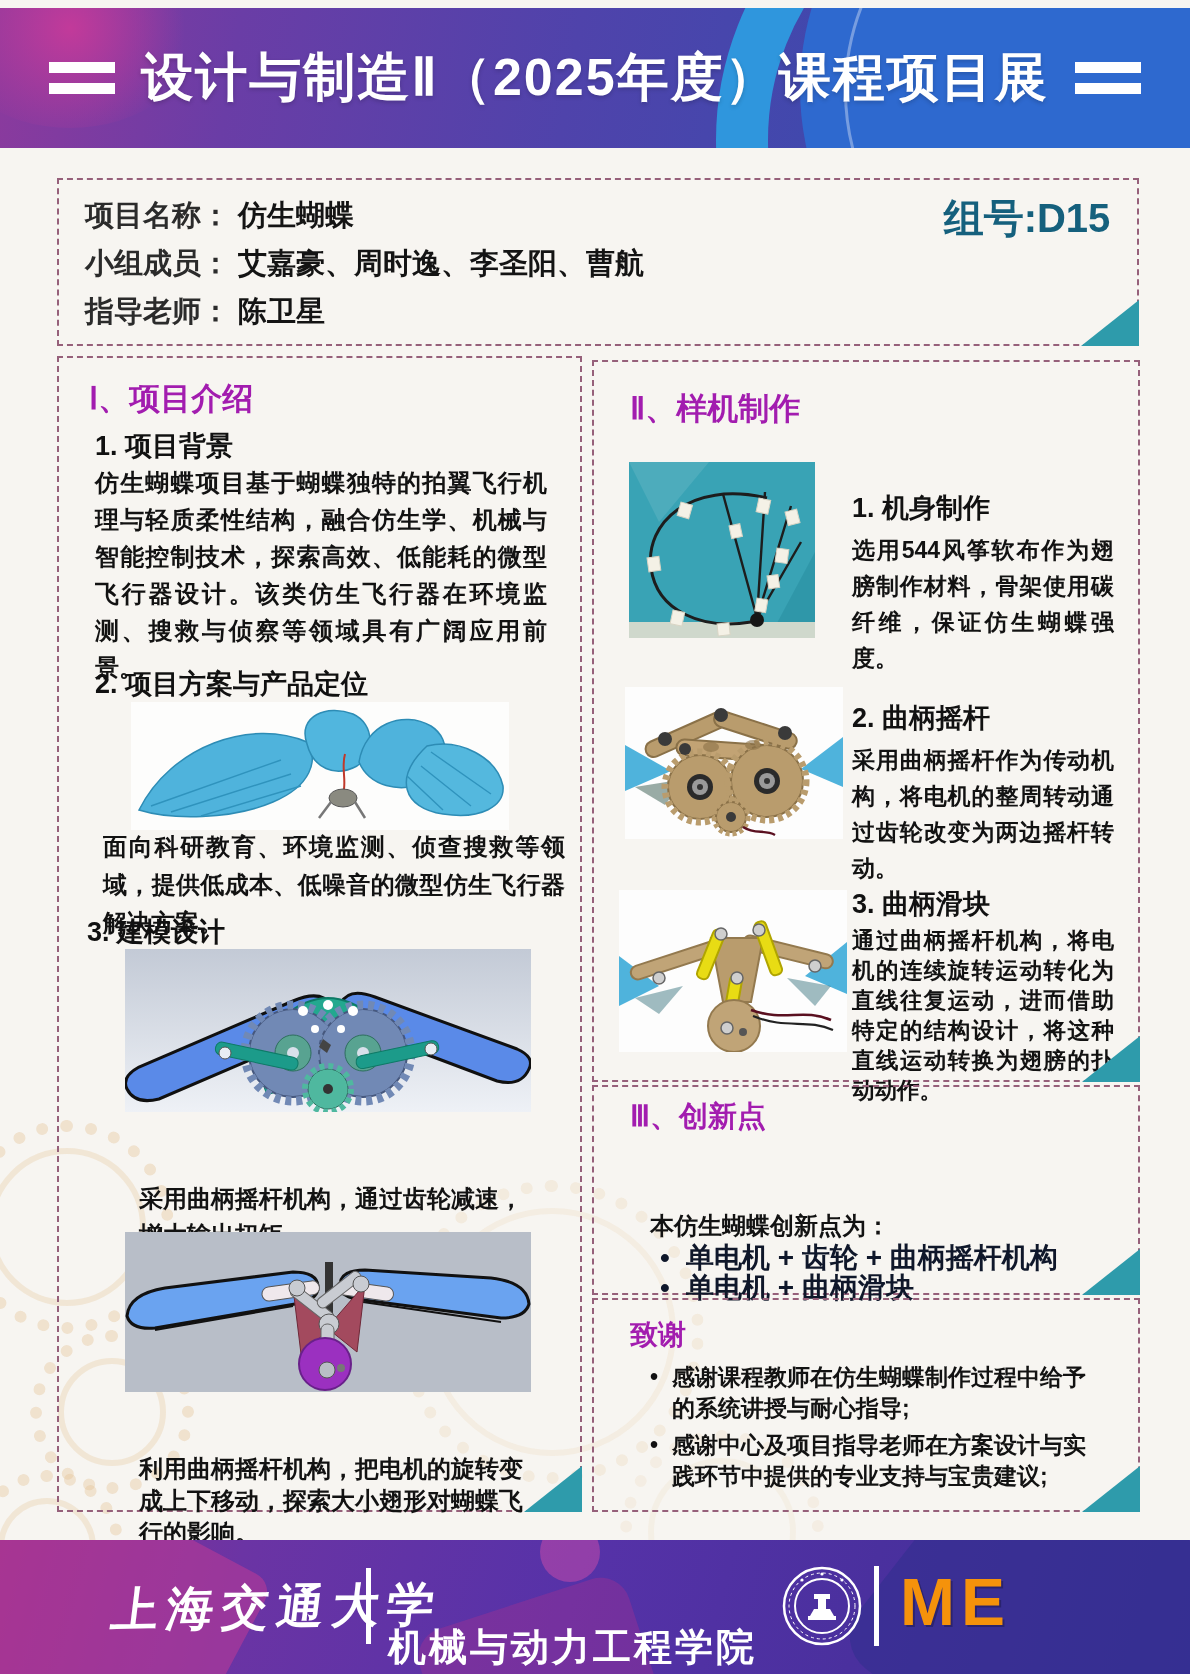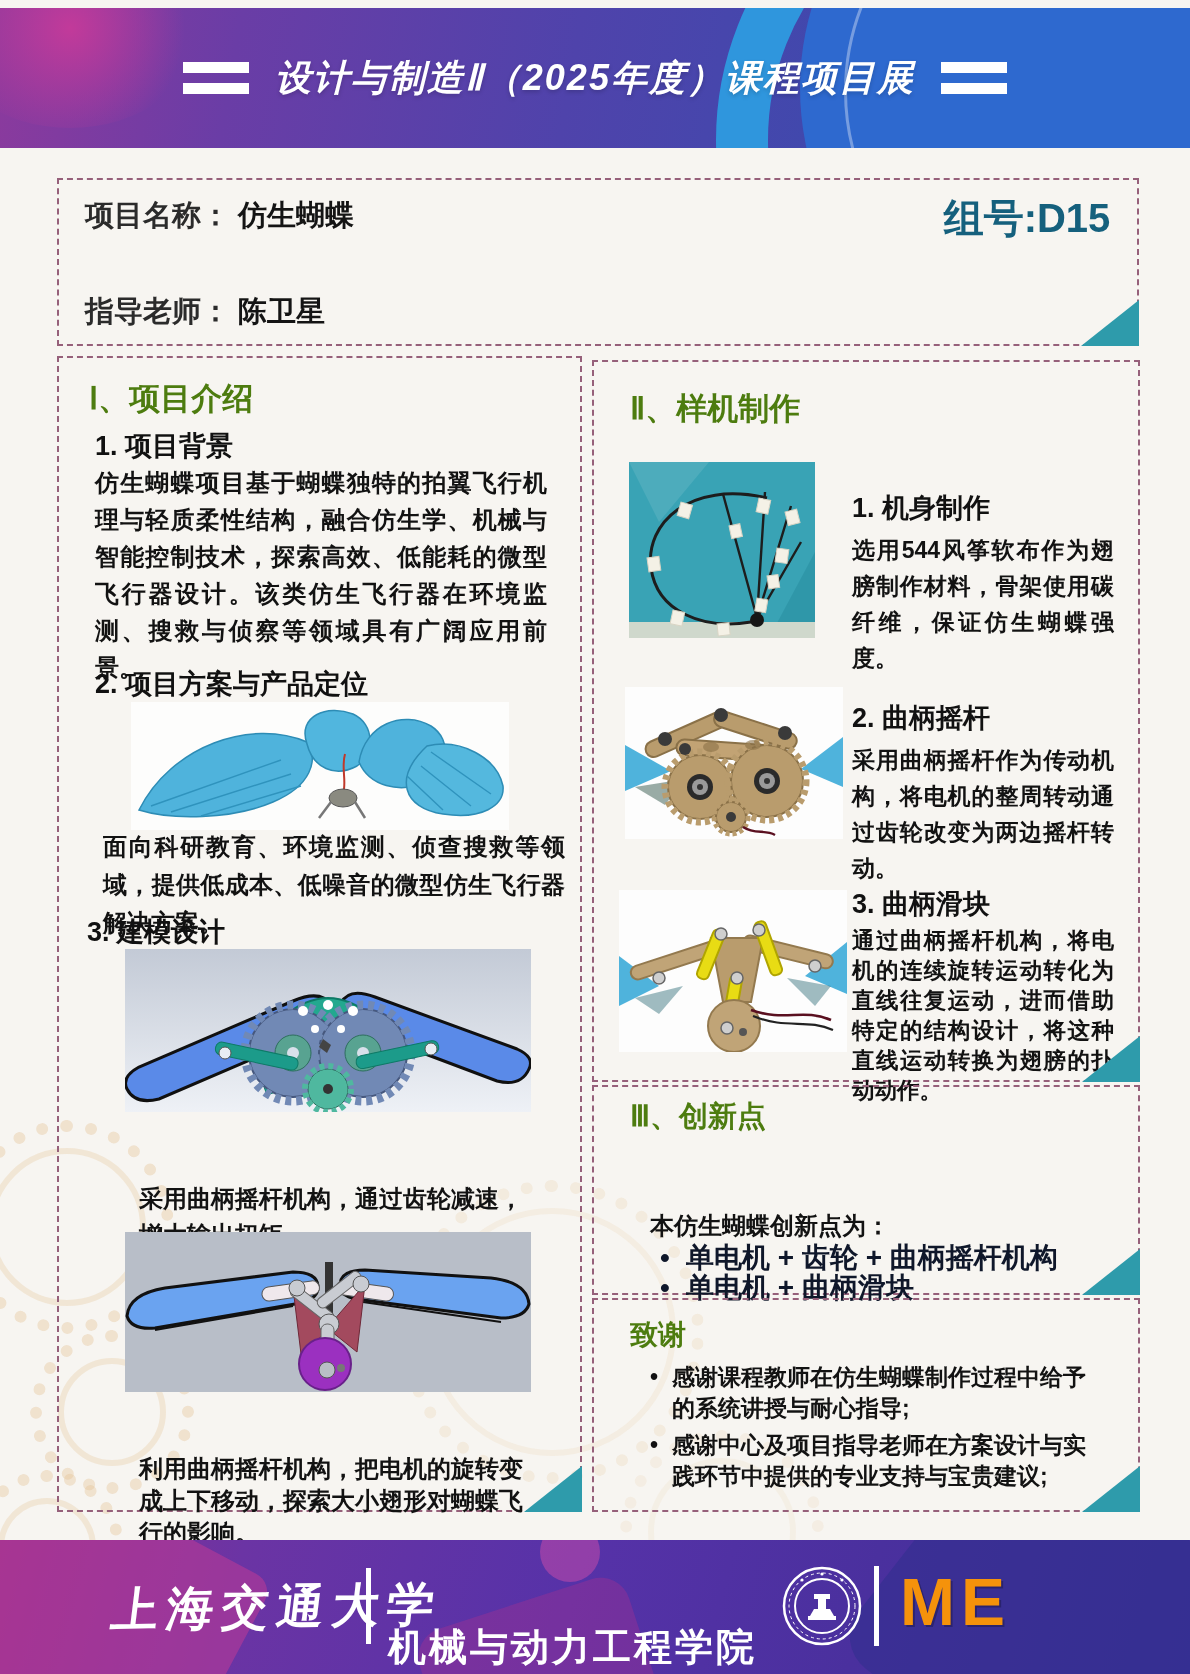--- a/index.html
+++ b/index.html
@@ -18,35 +18,35 @@
   
   .header{position:absolute;left:0;top:8px;width:1190px;height:140px;overflow:hidden;
     background:linear-gradient(100deg,#8c3a9d 0%,#6a3da6 20%,#4f43ab 48%,#3f49ad 72%,#2f55b2 100%);}
   .header .blob-magenta{position:absolute;left:-60px;top:-80px;width:260px;height:200px;border-radius:50%;
     background:radial-gradient(circle,#c23a9a 0%,rgba(194,58,154,0) 70%);}
   .header .arc-fill{position:absolute;right:-170px;top:-200px;width:560px;height:560px;border-radius:50%;background:#2e69cf;}
   .header .arc-ring1{position:absolute;right:-150px;top:-180px;width:520px;height:520px;border-radius:50%;border:52px solid #2f96dd;background:transparent;}
   .header .arc-ring2{position:absolute;right:-120px;top:-150px;width:460px;height:460px;border-radius:50%;border:3px solid rgba(255,255,255,.35);}
   .title-row{position:absolute;left:0;top:0;width:100%;height:100%;display:flex;align-items:center;justify-content:center;gap:26px;}
   .eqbar{width:66px;height:32px;border-top:11px solid #fff;border-bottom:11px solid #fff;box-sizing:border-box;}
-  .main-title{color:#fff;font-size:36px;font-weight:800;letter-spacing:2px;white-space:nowrap;text-shadow:0 2px 4px rgba(0,0,0,.18);font-style:italic;}
+  .main-title{color:#fff;font-size:52px;font-weight:800;letter-spacing:2px;white-space:nowrap;text-shadow:0 2px 4px rgba(0,0,0,.18);}
 
   
   .dbox{position:absolute;border:2px dashed #96607a;background:transparent;}
   .tri{position:absolute;right:-2px;bottom:-2px;width:0;height:0;border-style:solid;
        border-width:0 0 46px 58px;border-color:transparent transparent #2E9BAB transparent;}
 
   
   .info-row{position:absolute;left:26px;font-size:29px;font-weight:800;color:#141414;white-space:nowrap;}
   .info-row .lbl{color:#2b2b2b;margin-right:8px;}
   .group-no{position:absolute;right:26px;top:12px;width:168px;text-align:center;
     font-size:40px;line-height:1.3;font-weight:800;color:#15607D;}
 
   
-  .sec-title{position:absolute;font-size:31px;font-weight:800;color:#4d7c0f;white-space:nowrap;}
+  .sec-title{position:absolute;font-size:31px;font-weight:800;color:#a21caf;white-space:nowrap;}
   .sub-title{position:absolute;font-size:27px;font-weight:800;color:#111;white-space:nowrap;}
   .body-txt{position:absolute;font-size:24px;line-height:37px;font-weight:700;color:#121212;text-align:justify;}
   .cap-txt{position:absolute;font-size:24px;line-height:36px;font-weight:700;color:#121212;margin-top:41px;}
   .photo{position:absolute;overflow:hidden;}
   .photo svg{display:block;}
 
   .item-head{position:absolute;font-size:27px;font-weight:800;color:#111;white-space:nowrap;}
   .item-txt{position:absolute;font-size:23px;line-height:36px;font-weight:700;color:#121212;text-align:justify;}
 
   .bullet-line{position:absolute;font-size:28px;font-weight:800;color:#0f172a;white-space:nowrap;}
@@ -88,20 +88,23 @@
     <div class="title-row">
       <div class="eqbar"></div>
       <div class="main-title">设计与制造Ⅱ（2025年度）课程项目展</div>
       <div class="eqbar"></div>
     </div>
   </div>
 
   <div class="dbox" style="left:57px;top:178px;width:1078px;height:164px;">
     <div class="info-row" style="top:16px;">
       <span class="lbl">项目名称：</span><span>仿生蝴蝶</span>
+    </div>
+    <div class="info-row" style="top:64px;">
+      <span class="lbl">小组成员：</span><span>艾嘉豪、周时逸、李圣阳、曹航</span>
     </div>
     <div class="info-row" style="top:112px;">
       <span class="lbl">指导老师：</span><span>陈卫星</span>
     </div>
     <div class="group-no"><span>组号:</span><span>D15</span></div>
     <div class="tri"></div>
   </div>
 
   <div class="dbox" style="left:57px;top:356px;width:521px;height:1152px;">
     <div class="sec-title" style="left:30px;top:20px;">Ⅰ、项目介绍</div>

